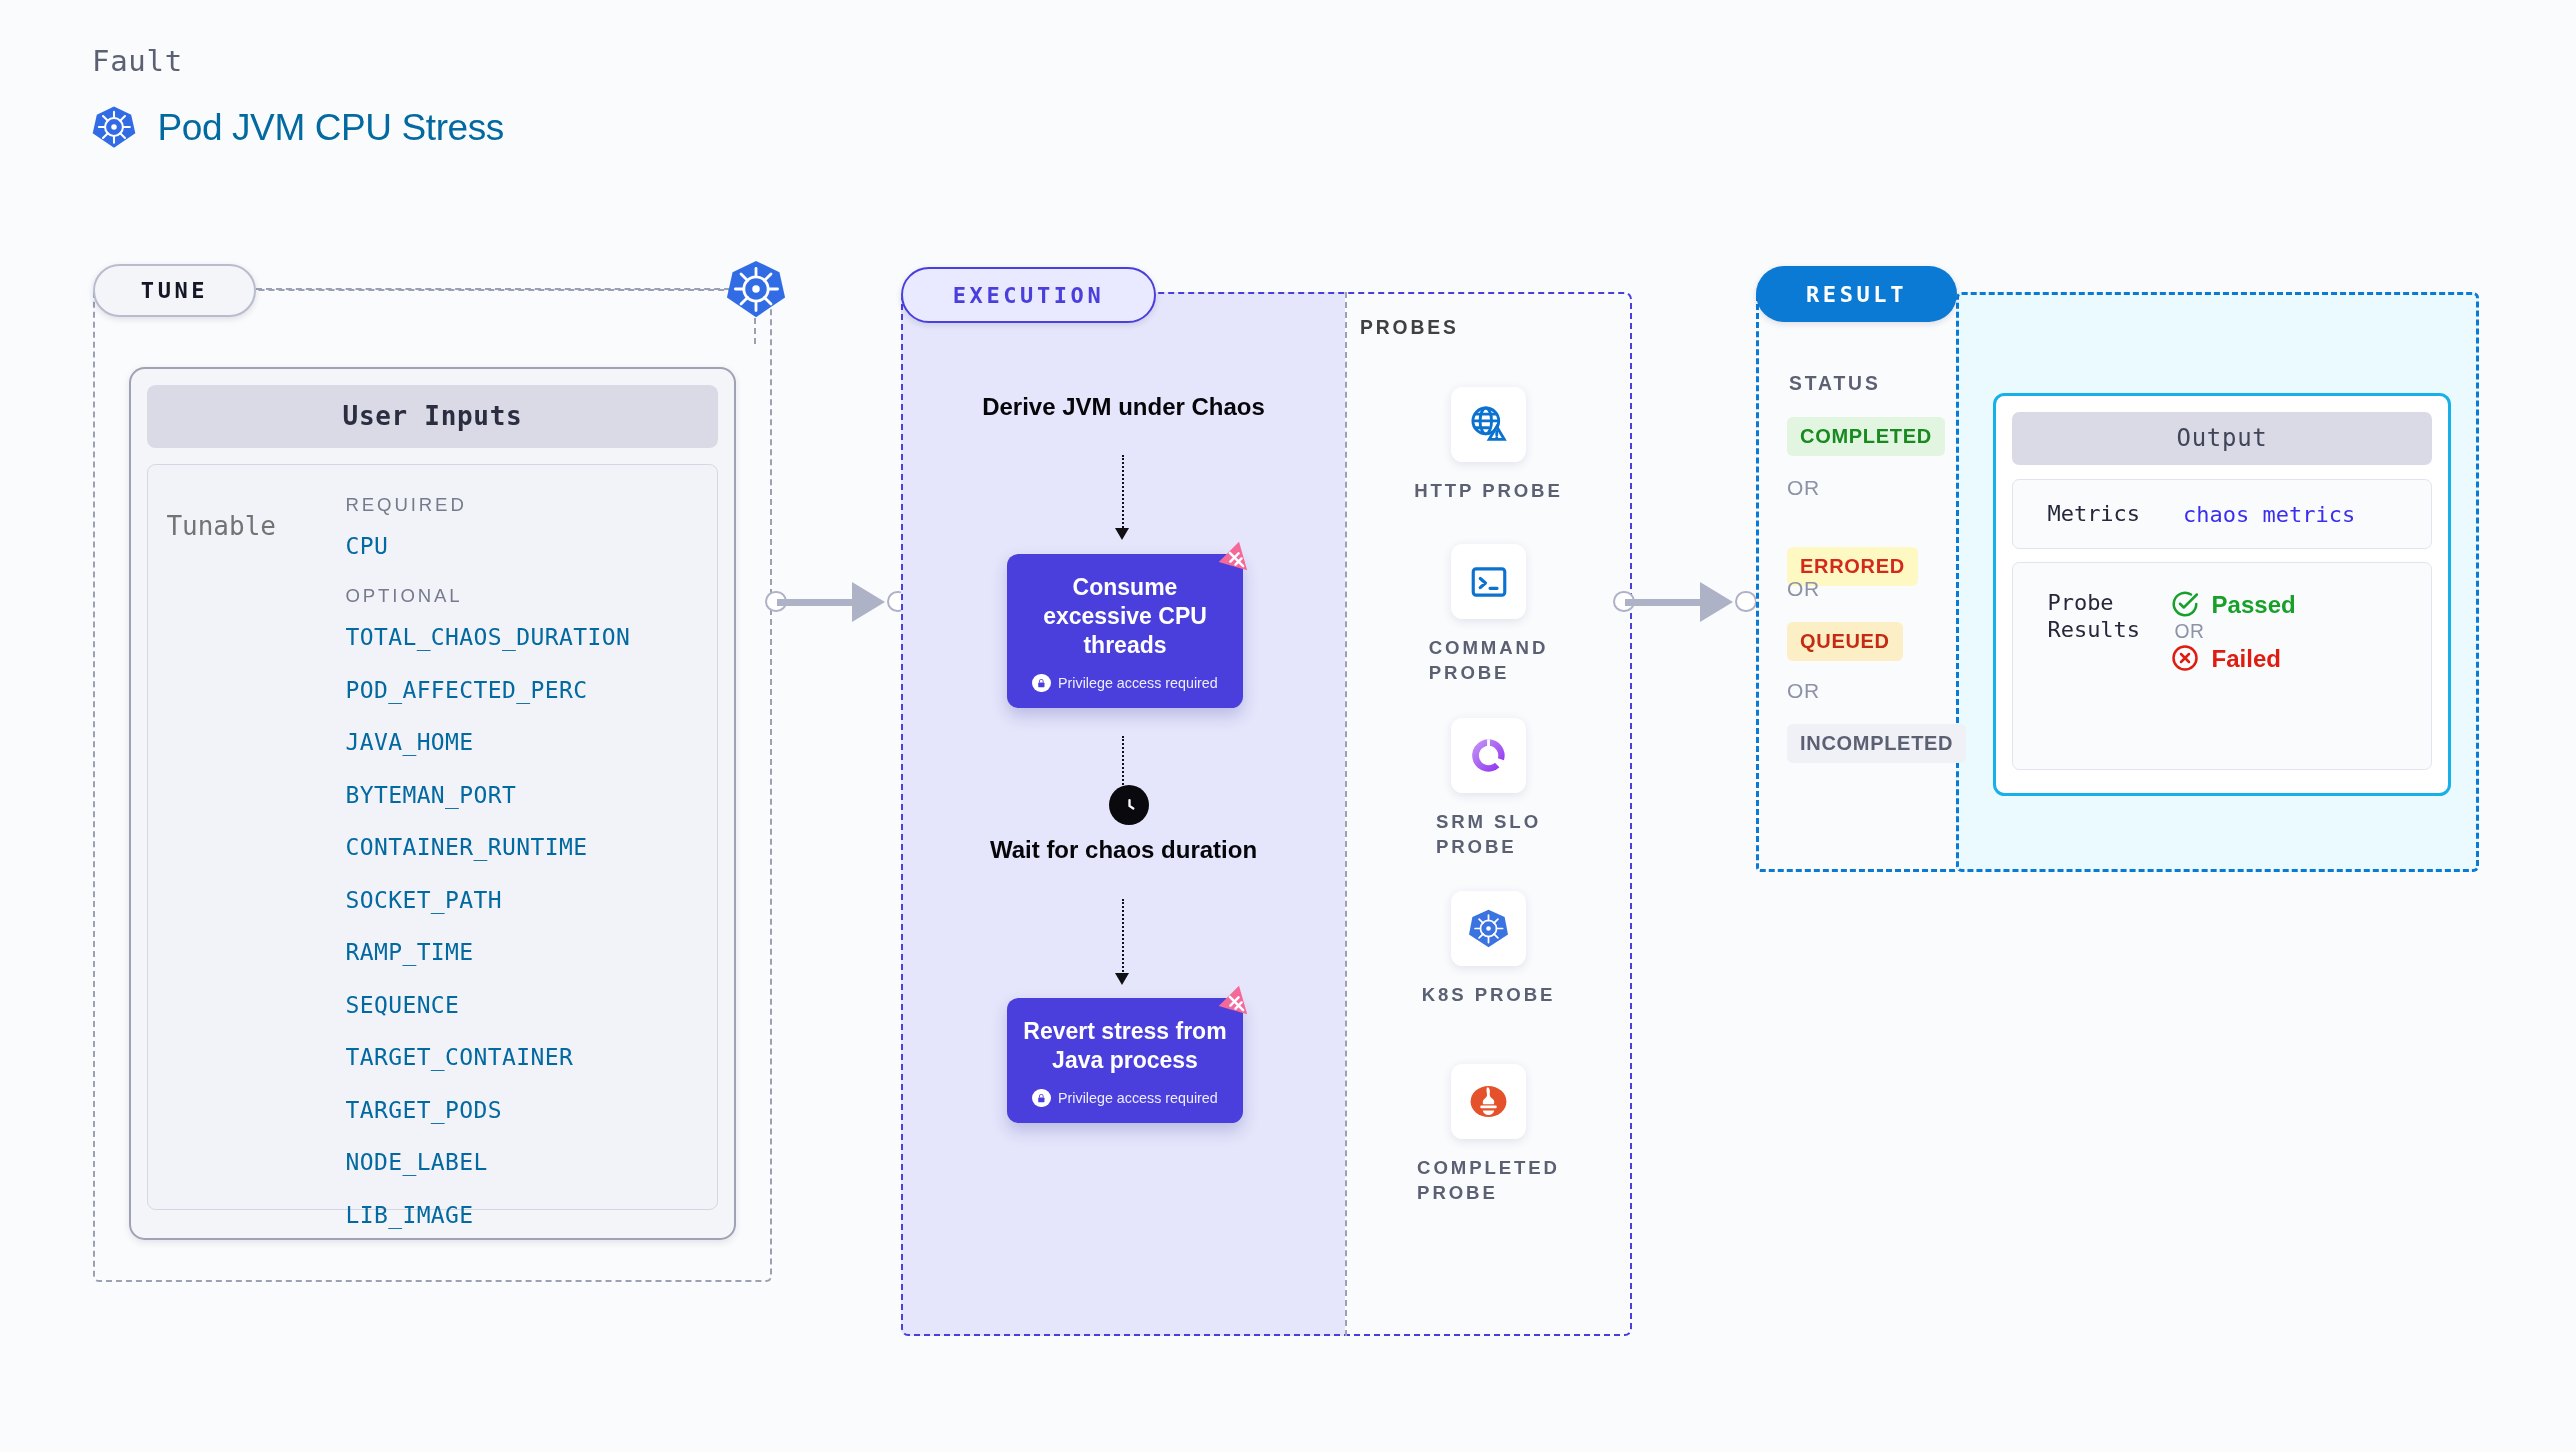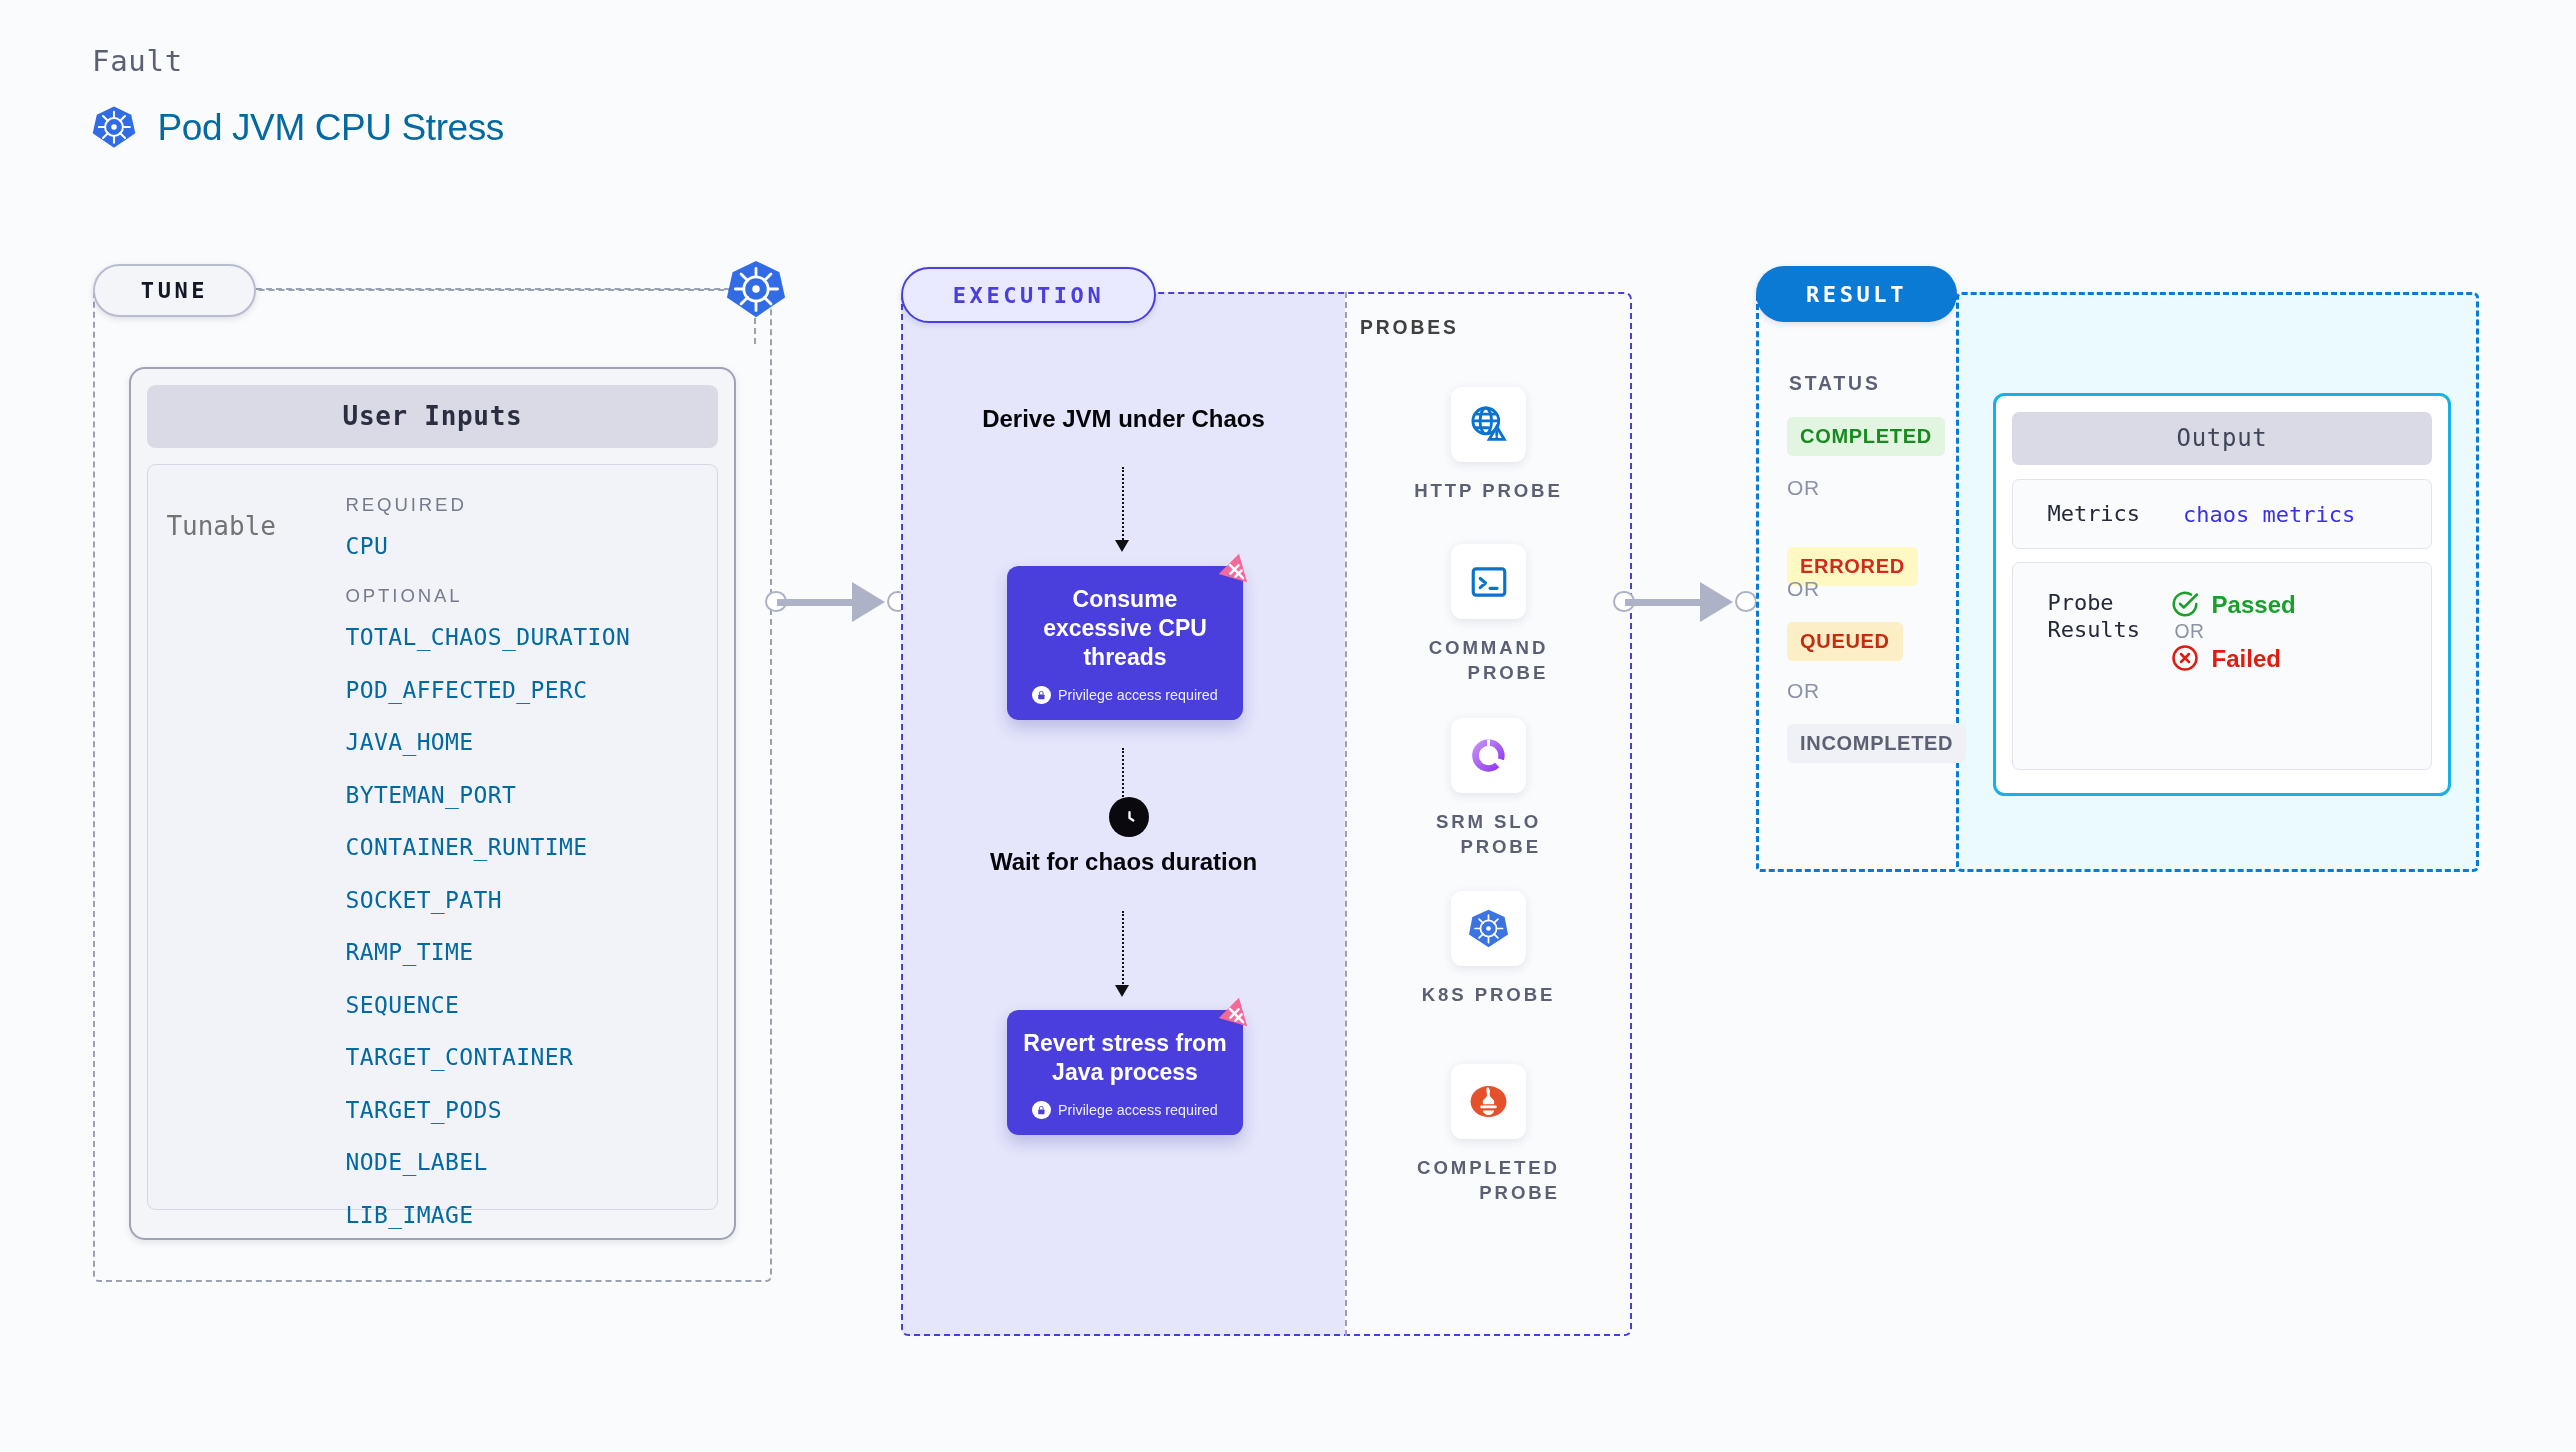--- a/index.html
+++ b/index.html
@@ -109,21 +109,21 @@
   #probes-divider {
     position: absolute; left: 1345px; top: 292px;
     width: 0; height: 1044px; border-left: 2.1px dashed #9ba0b3;
   }
   #probes-title {
     position: absolute; left: 1360px; top: 317px;
     font-size: 19.3px; font-weight: 700; color: #404040; letter-spacing: 2.9px;
   }
 
   
-  #flow { position: absolute; left: 901px; top: 304px; width: 444px; height: 1044px; }
+  #flow { position: absolute; left: 901px; top: 292px; width: 444px; height: 1044px; }
   .flow-text {
     position: absolute; width: 301px; text-align: center;
     font-size: 24px; font-weight: 700; color: #06060a; line-height: 1.28;
   }
   #flow-derive { left: 72px; top: 100px; }
   #flow-wait { left: 72px; top: 543px; }
   .dash-arrow {
     position: absolute; left: 221px; width: 0;
     border-left: 2.9px dotted #101014;
   }
@@ -172,21 +172,21 @@
   .probe-item {
     position: absolute; width: 287px;
     display: flex; flex-direction: column; align-items: center;
   }
   .probe-tile {
     width: 75px; height: 75px; background: #ffffff; border-radius: 11.5px;
     box-shadow: 0 2.9px 10px rgba(30,40,90,.10);
     display: flex; align-items: center; justify-content: center;
   }
   .probe-label {
-    margin-top: 15.8px; text-align: right;
+    margin-top: 15.8px; text-align: left;
     font-size: 18.6px; font-weight: 700; color: #5b6073;
     letter-spacing: 2.9px; line-height: 1.36; white-space: pre-line;
   }
 
   
   .stage-arrow { position: absolute; height: 40px; }
   .sa-line { position: absolute; top: 16.5px; left: 11.5px; height: 7.2px; background: #aeb2c6; }
   .sa-tri {
     position: absolute; top: 0; width: 0; height: 0;
     border-top: 20px solid transparent; border-bottom: 20px solid transparent;

